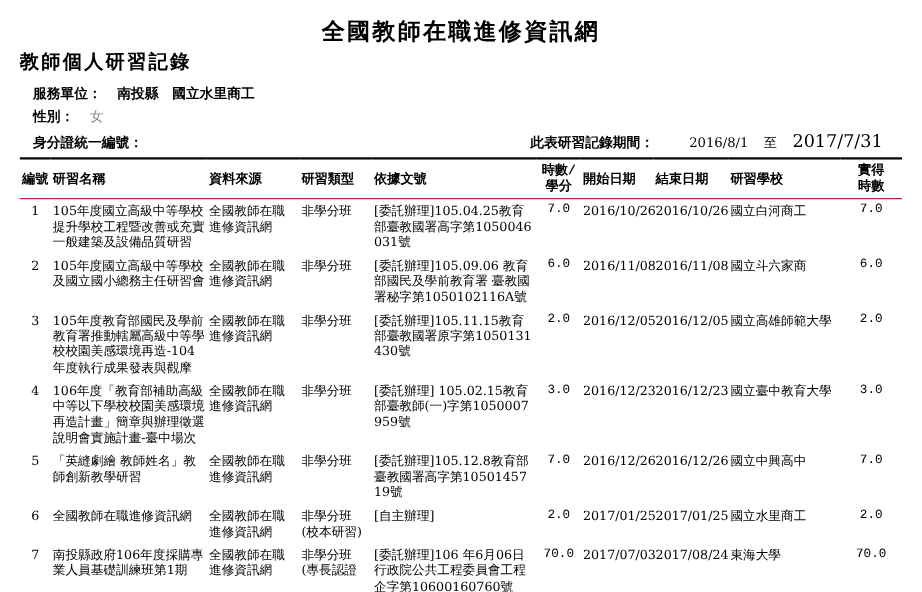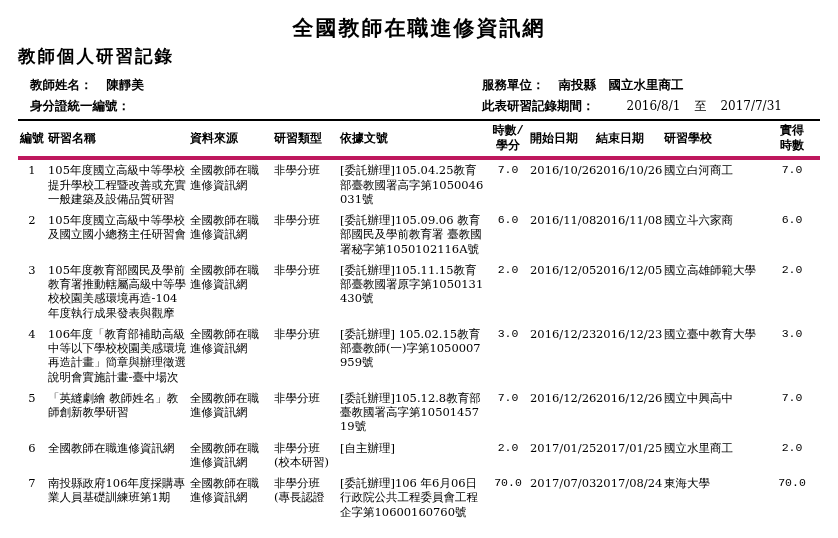--- a/index.html
+++ b/index.html
@@ -40,21 +40,21 @@
 
   table.records {
     width: 802px;
     border-collapse: collapse;
     table-layout: fixed;
     font-size: 11.5px;
     margin-top: 2px;
   }
   thead tr {
     border-top: 2px solid #000;
-    border-bottom: 4px solid #be185d;
+    border-bottom: 1px solid #be185d;
   }
   th {
     font-weight: bold;
     text-align: left;
     vertical-align: middle;
     padding: 3px 2px;
     white-space: pre-line;
     line-height: 1.22;
     font-size: 12px;
   }
@@ -83,33 +83,35 @@
 </head>
 <body>
 
 <div class="page">
 
   <div class="title">全國教師在職進修資訊網</div>
   <div class="subtitle">教師個人研習記錄</div>
 
   <div class="info">
     <div class="info-row">
-      <div class="info-left">
-        <span class="lbl">教師姓名：</span><span class="val-bold">陳靜美</span>
-      </div>
       <div class="info-right">
         <span class="lbl">服務單位：</span><span class="val-bold">南投縣　國立水里商工</span>
+      </div>
+    </div>
+    <div class="info-row">
+      <div class="info-left">
+        <span class="lbl">性別：</span><span class="val muted">女</span>
       </div>
     </div>
     <div class="info-row">
       <div class="info-left">
         <span class="lbl">身分證統一編號：</span><span class="val"></span>
       </div>
       <div class="info-right">
-        <span class="lbl">此表研習記錄期間：</span><span class="period-val">2016/8/1</span><span class="period-to">至</span><span style="font-size:12px;">2017/7/31</span>
+        <span class="lbl">此表研習記錄期間：</span><span class="period-val">2016/8/1</span><span class="period-to">至</span><span style="font-size:16px;">2017/7/31</span>
       </div>
     </div>
   </div>
 
   <table class="records">
     <colgroup>
       <col class="col-no">
         <col class="col-name">
         <col class="col-source">
         <col class="col-type">

